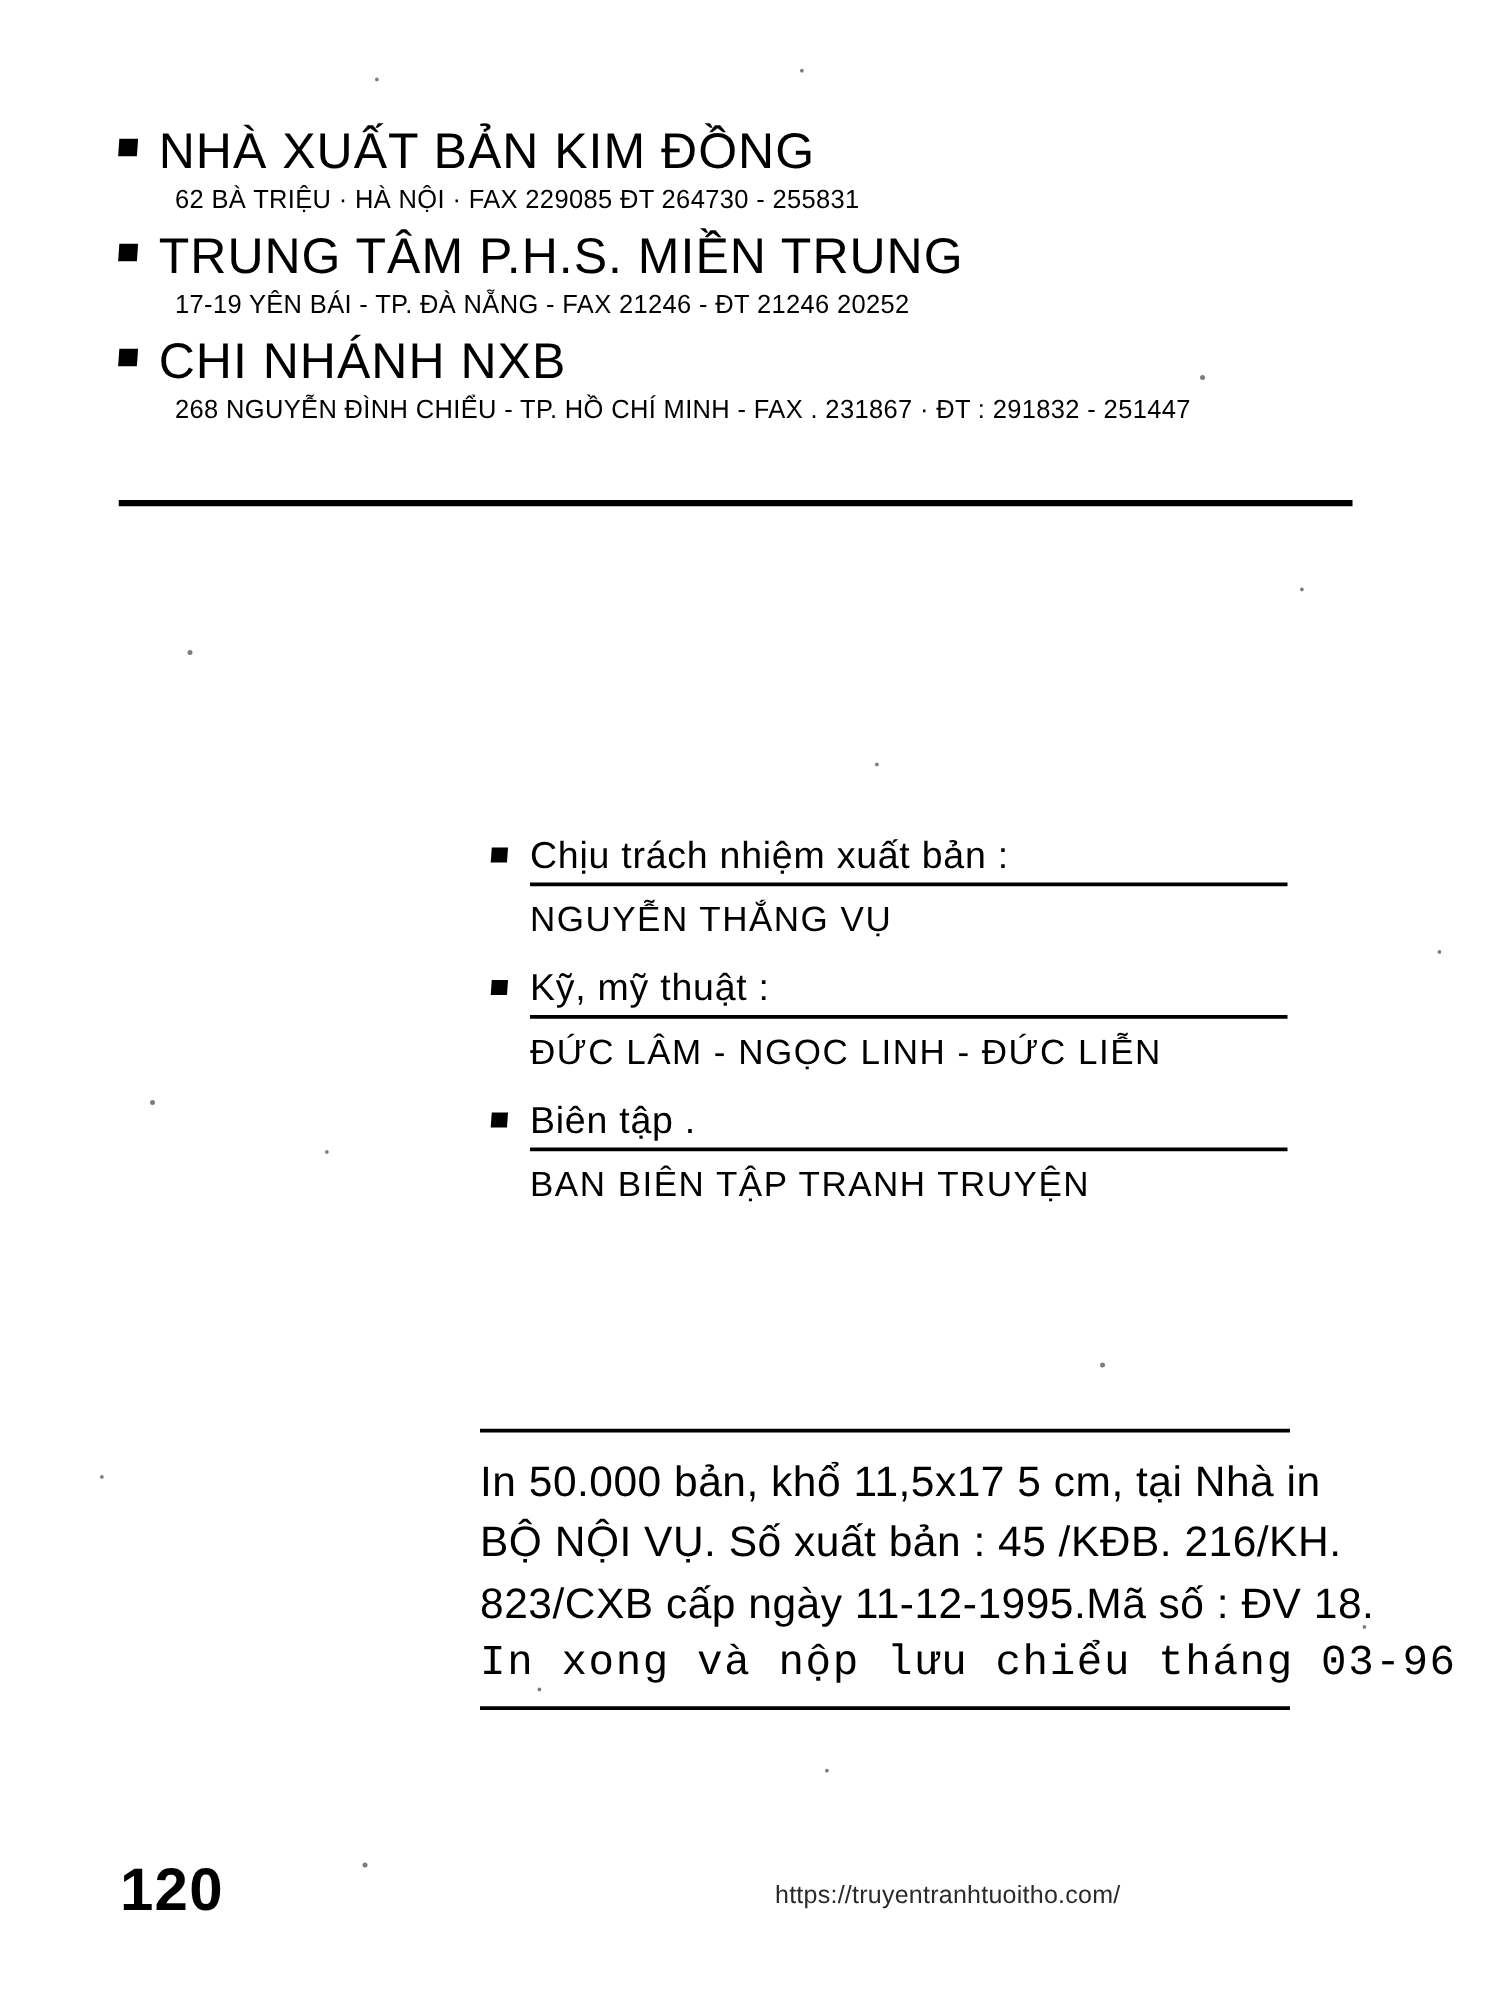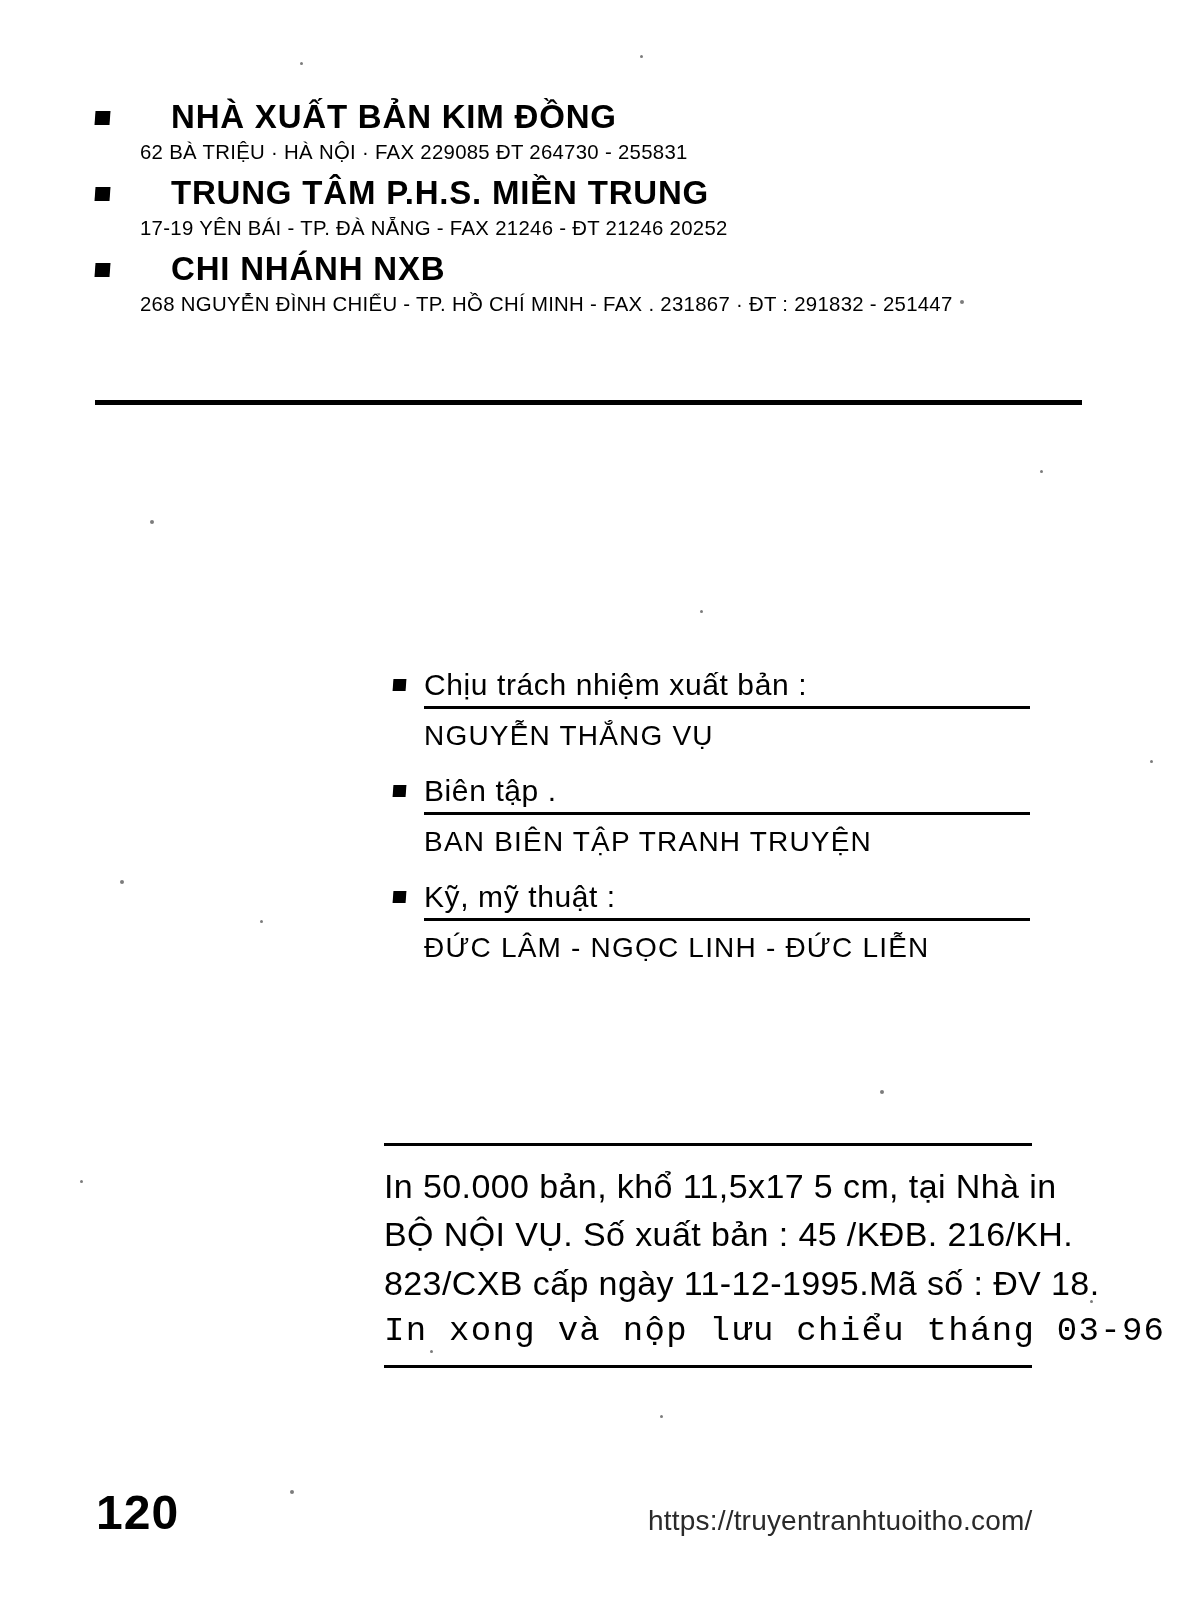--- a/index.html
+++ b/index.html
@@ -45,26 +45,25 @@
     width: 15px;
     height: 14px;
     background: #000;
     margin-right: 17px;
     margin-top: 13px;
     flex: 0 0 auto;
     transform: skewX(-4deg);
   }
 
   .pub-name {
-    font-size: 33px;
-    font-weight: bold;
+    font-size: 40px;
+    font-weight: normal;
     letter-spacing: 0.8px;
     line-height: 1.15;
     white-space: nowrap;
-    margin-left: 44px;
   }
 
   .pub-addr {
     font-size: 21px;
     letter-spacing: 0.3px;
     margin-left: 45px;
     margin-top: 4px;
     white-space: nowrap;
     font-stretch: condensed;
     transform: scaleX(0.97);
@@ -167,23 +166,23 @@
     position: absolute;
     left: 96px;
     top: 1485px;
     font-size: 48px;
     font-weight: bold;
     letter-spacing: 1px;
   }
 
   .watermark {
     position: absolute;
-    left: 648px;
+    left: 620px;
     top: 1505px;
-    font-size: 28px;
+    font-size: 20px;
     color: #2a2a2a;
     letter-spacing: 0.2px;
     white-space: nowrap;
   }
 
   
   .speck {
     position: absolute;
     background: #111;
     border-radius: 50%;
@@ -232,33 +231,33 @@
         <span class="bullet-sq-sm"></span>
         <span class="credit-label">Chịu trách nhiệm xuất bản :</span>
       </div>
       <div class="rule-under rule-1"></div>
       <div class="credit-value">NGUYỄN THẮNG VỤ</div>
     </div>
 
     <div class="credit-row" style="margin-top:22px;">
       <div class="credit-label-line">
         <span class="bullet-sq-sm"></span>
-        <span class="credit-label">Biên tập .</span>
-      </div>
-      <div class="rule-under rule-2"></div>
-      <div class="credit-value">BAN BIÊN TẬP TRANH TRUYỆN</div>
+        <span class="credit-label">Kỹ, mỹ thuật :</span>
+      </div>
+      <div class="rule-under rule-3"></div>
+      <div class="credit-value">ĐỨC LÂM - NGỌC LINH - ĐỨC LIỄN</div>
     </div>
 
     <div class="credit-row" style="margin-top:22px;">
       <div class="credit-label-line">
         <span class="bullet-sq-sm"></span>
-        <span class="credit-label">Kỹ, mỹ thuật :</span>
-      </div>
-      <div class="rule-under rule-3"></div>
-      <div class="credit-value">ĐỨC LÂM - NGỌC LINH - ĐỨC LIỄN</div>
+        <span class="credit-label">Biên tập .</span>
+      </div>
+      <div class="rule-under rule-2"></div>
+      <div class="credit-value">BAN BIÊN TẬP TRANH TRUYỆN</div>
     </div>
 
   </div>
 
   <div class="imprint">
     <div class="top-rule"></div>
     <div class="imprint-lines">
       <div class="imprint-line">In 50.000 bản, khổ 11,5x17 5 cm, tại Nhà in</div>
       <div class="imprint-line">BỘ NỘI VỤ. Số xuất bản : 45 /KĐB. 216/KH.</div>
       <div class="imprint-line">823/CXB cấp ngày 11-12-1995.Mã số : ĐV 18.</div>

